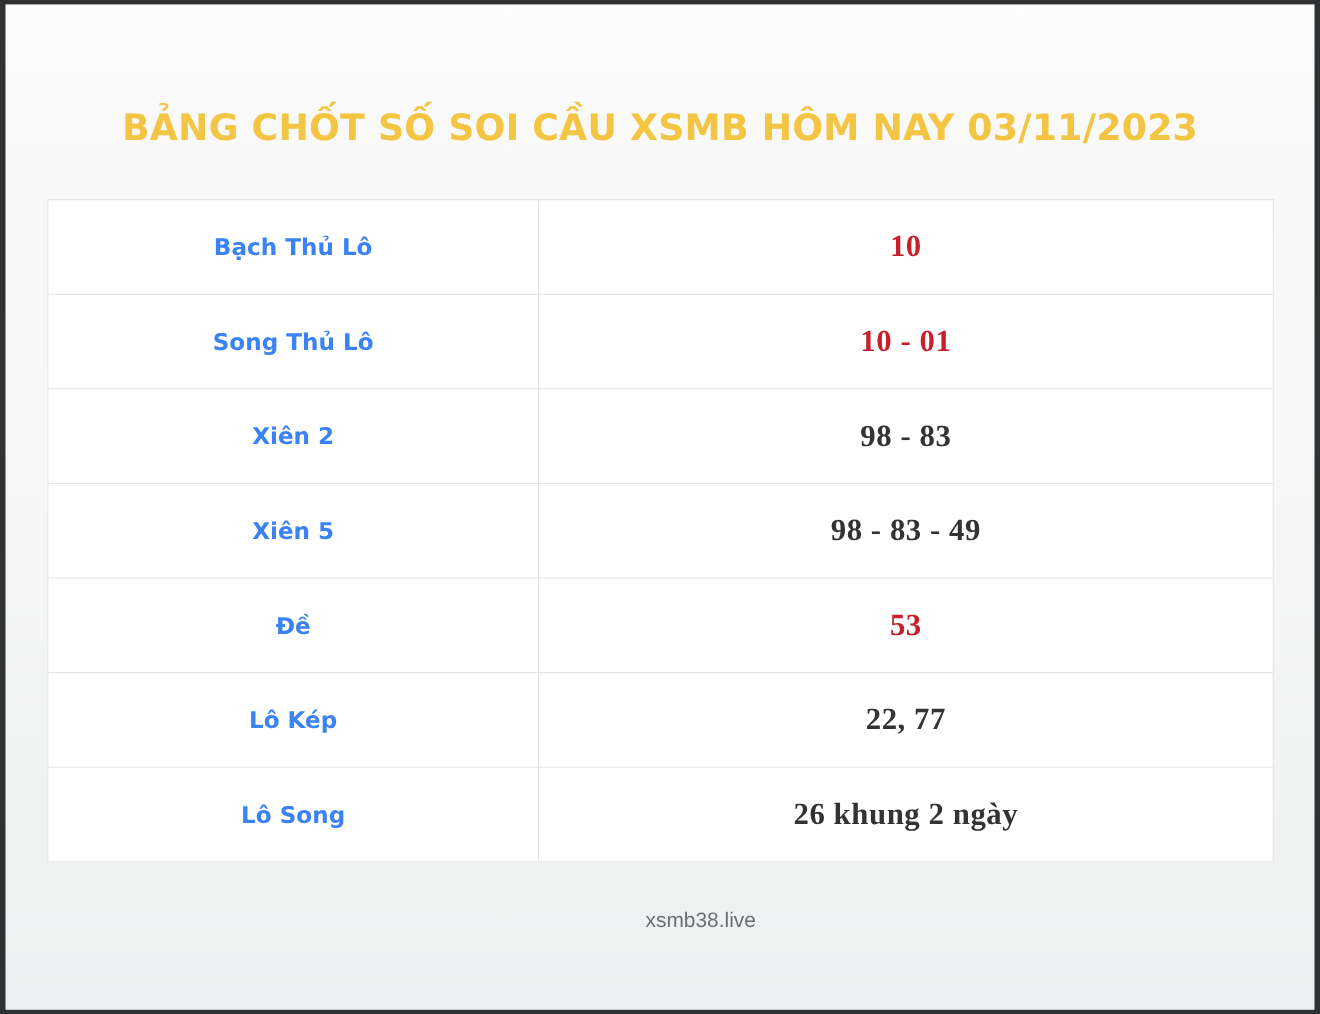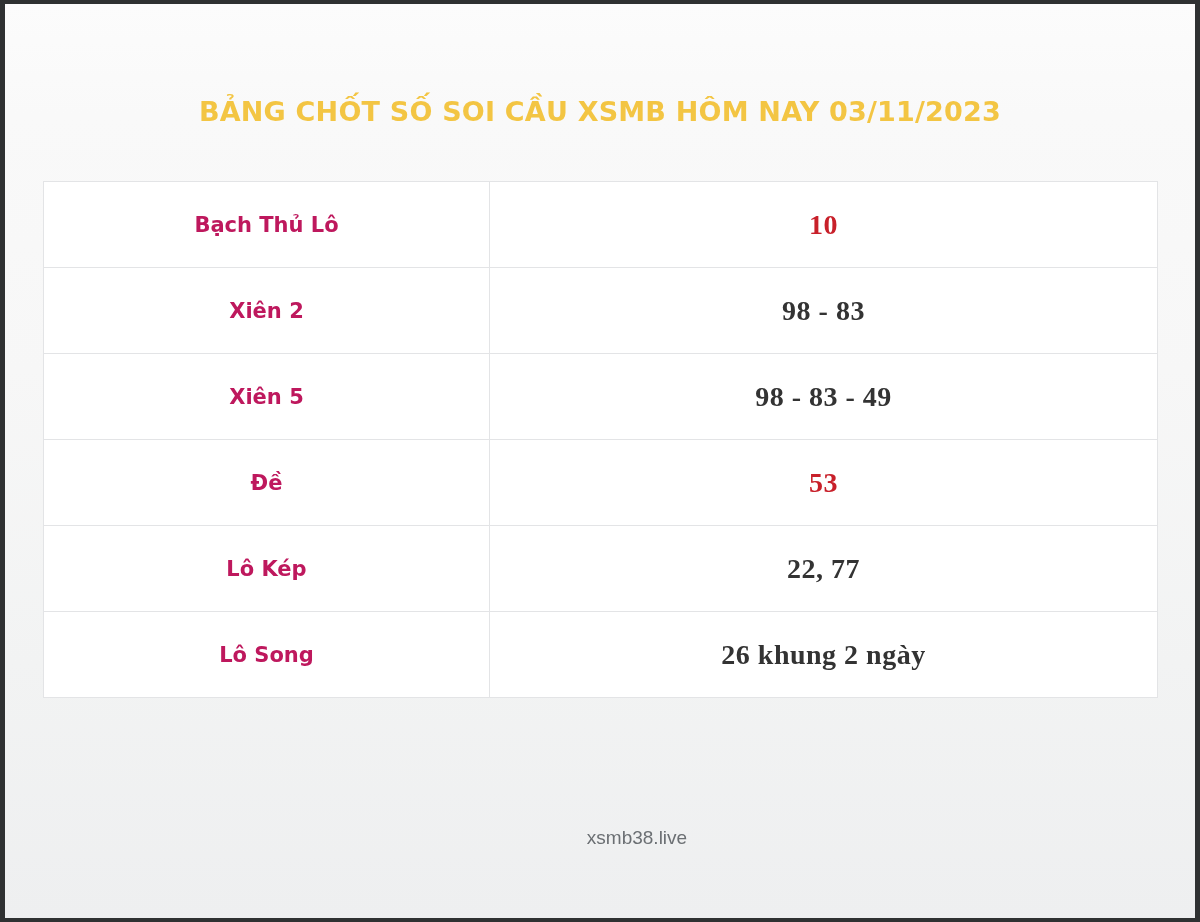--- a/index.html
+++ b/index.html
@@ -37,21 +37,21 @@
                 #eeeff0 100%);
     overflow: hidden;
   }
 
   .page-title {
     position: absolute;
     top: 92px;
     left: 0;
     width: 100%;
     text-align: center;
-    font-size: 27px;
+    font-size: 33px;
     font-weight: 700;
     letter-spacing: 0.2px;
     color: #f3c543;
     white-space: nowrap;
   }
 
   .chot-table {
     position: absolute;
     left: 38px;
     top: 177px;
@@ -66,21 +66,21 @@
     height: 86px;
     text-align: center;
     vertical-align: middle;
     background: #ffffff;
   }
 
   .chot-table td.cell-label {
     width: 446px;
     font-size: 21px;
     font-weight: 700;
-    color: #be185d;
+    color: #3b82f6;
   }
 
   .chot-table td.cell-value {
     font-size: 28px;
     font-weight: 700;
     color: #333333;
     letter-spacing: 0.5px;
     font-family: Liberation Serif, serif;
   }
 
@@ -110,20 +110,24 @@
     <div class="page-title">BẢNG CHỐT SỐ SOI CẦU XSMB HÔM NAY 03/11/2023</div>
 
     <table class="chot-table">
       <tbody>
 
         <tr>
           <td class="cell-label">Bạch Thủ Lô</td>
           <td class="cell-value hl">10</td>
         </tr>
 
+        <tr>
+          <td class="cell-label">Song Thủ Lô</td>
+          <td class="cell-value hl">10 - 01</td>
+        </tr>
 
         <tr>
           <td class="cell-label">Xiên 2</td>
           <td class="cell-value">98 - 83</td>
         </tr>
 
         <tr>
           <td class="cell-label">Xiên 5</td>
           <td class="cell-value">98 - 83 - 49</td>
         </tr>

